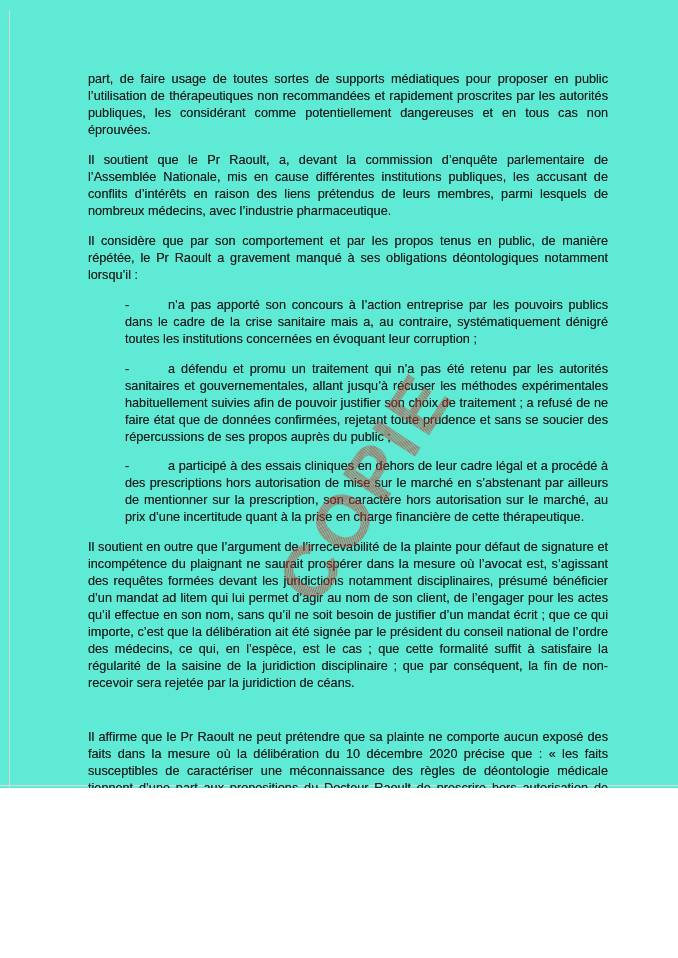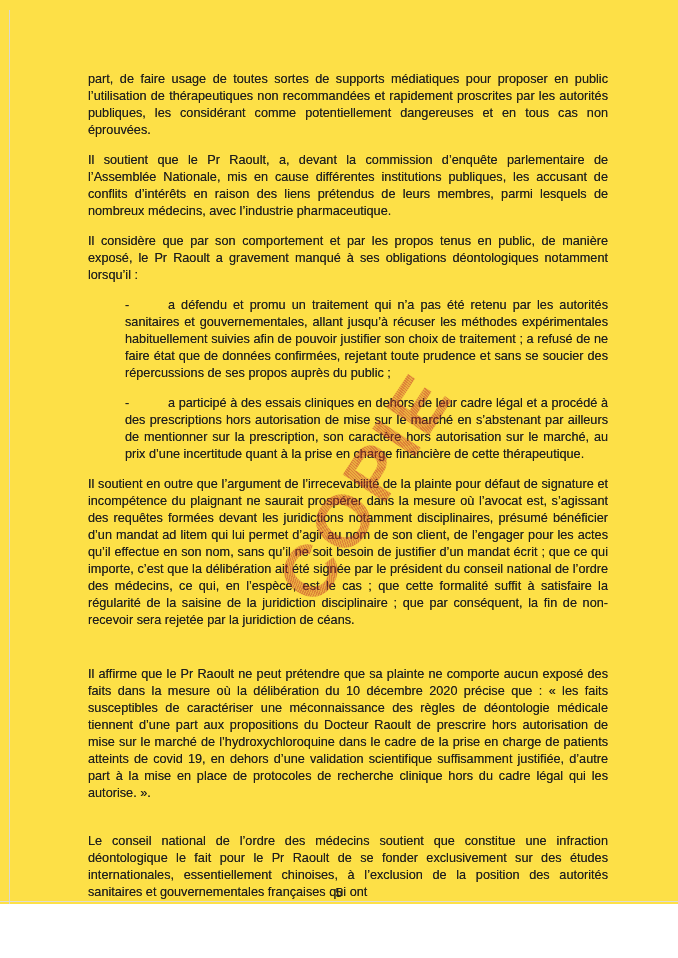--- a/index.html
+++ b/index.html
@@ -3,22 +3,22 @@
 <meta charset="utf-8">
 <style>
   html, body {
     margin: 0;
     padding: 0;
     background: #ffffff;
   }
   .page {
     position: relative;
     width: 678px;
-    height: 904px;
-    background: #fde047;
+    height: 788px;
+    background: #5eead4;
     overflow: hidden;
     font-family: "Liberation Sans", sans-serif;
     color: #1e1e1e;
   }
   
   .scan-left-line {
     position: absolute;
     left: 9px; top: 10px;
     width: 1px; height: 940px;
     background: #d7d7d5;
@@ -93,23 +93,24 @@
   <div class="scan-left-line"></div>
   <div class="scan-bottom-line"></div>
   <div class="scan-smudge"></div>
 
   <div class="text-block">
 
     <p class="para">part, de faire usage de toutes sortes de supports médiatiques pour proposer en public l’utilisation de thérapeutiques non recommandées et rapidement proscrites par les autorités publiques, les considérant comme potentiellement dangereuses et en tous cas non éprouvées.</p>
 
     <p class="para">Il soutient que le Pr Raoult, a, devant la commission d’enquête parlementaire de l’Assemblée Nationale, mis en cause différentes institutions publiques, les accusant de conflits d’intérêts en raison des liens prétendus de leurs membres, parmi lesquels de nombreux médecins, avec l’industrie pharmaceutique.</p>
 
-    <p class="para">Il considère que par son comportement et par les propos tenus en public, de manière exposé, le Pr Raoult a gravement manqué à ses obligations déontologiques notamment lorsqu’il :</p>
+    <p class="para">Il considère que par son comportement et par les propos tenus en public, de manière répétée, le Pr Raoult a gravement manqué à ses obligations déontologiques notamment lorsqu’il :</p>
 
     <div class="bullet-list">
+      <p class="bullet-item"><span class="dash-tab">-</span><span>n’a pas apporté son concours à l’action entreprise par les pouvoirs publics dans le cadre de la crise sanitaire mais a, au contraire, systématiquement dénigré toutes les institutions concernées en évoquant leur corruption ;</span></p>
 
       <p class="bullet-item"><span class="dash-tab">-</span><span>a défendu et promu un traitement qui n’a pas été retenu par les autorités sanitaires et gouvernementales, allant jusqu’à récuser les méthodes expérimentales habituellement suivies afin de pouvoir justifier son choix de traitement ; a refusé de ne faire état que de données confirmées, rejetant toute prudence et sans se soucier des répercussions de ses propos auprès du public ;</span></p>
 
 
       <p class="bullet-item"><span class="dash-tab">-</span><span>a participé à des essais cliniques en dehors de leur cadre légal et a procédé à des prescriptions hors autorisation de mise sur le marché en s’abstenant par ailleurs de mentionner sur la prescription, son caractère hors autorisation sur le marché, au prix d’une incertitude quant à la prise en charge financière de cette thérapeutique.</span></p>
     </div>
 
     <p class="para"><span>Il soutient en outre que l’argument de l’irrecevabilité de la plainte pour défaut de signature et incompétence du plaignant ne saurait prospérer dans la mesure où l’avocat est, s’agissant des requêtes formées devant les juridictions notamment disciplinaires, présumé bénéficier d’un mandat </span><span class="italic">ad litem</span><span> qui lui permet d’agir au nom de son client, de l’engager pour les actes qu’il effectue en son nom, sans qu’il ne soit besoin de justifier d’un mandat écrit ; que ce qui importe, c’est que la délibération ait été signée par le président du conseil national de l’ordre des médecins, ce qui, en l’espèce, est le cas ; que cette formalité suffit à satisfaire la régularité de la saisine de la juridiction disciplinaire ; que par conséquent, la fin de non-recevoir sera rejetée par la juridiction de céans.</span></p>
 
     <p class="para gap-before-affirme"><span>Il affirme que le Pr Raoult ne peut prétendre que sa plainte ne comporte aucun exposé des faits dans la mesure où la délibération du 10 décembre 2020 précise que : </span><span class="italic">« les faits susceptibles de caractériser une méconnaissance des règles de déontologie médicale tiennent d’une part aux propositions du Docteur Raoult de prescrire hors autorisation de mise sur le marché de l’hydroxychloroquine dans le cadre de la prise en charge de patients atteints de covid 19, en dehors d’une validation scientifique suffisamment justifiée, d’autre part à la mise en place de protocoles de recherche clinique hors du cadre légal qui les autorise. ».</span></p>

